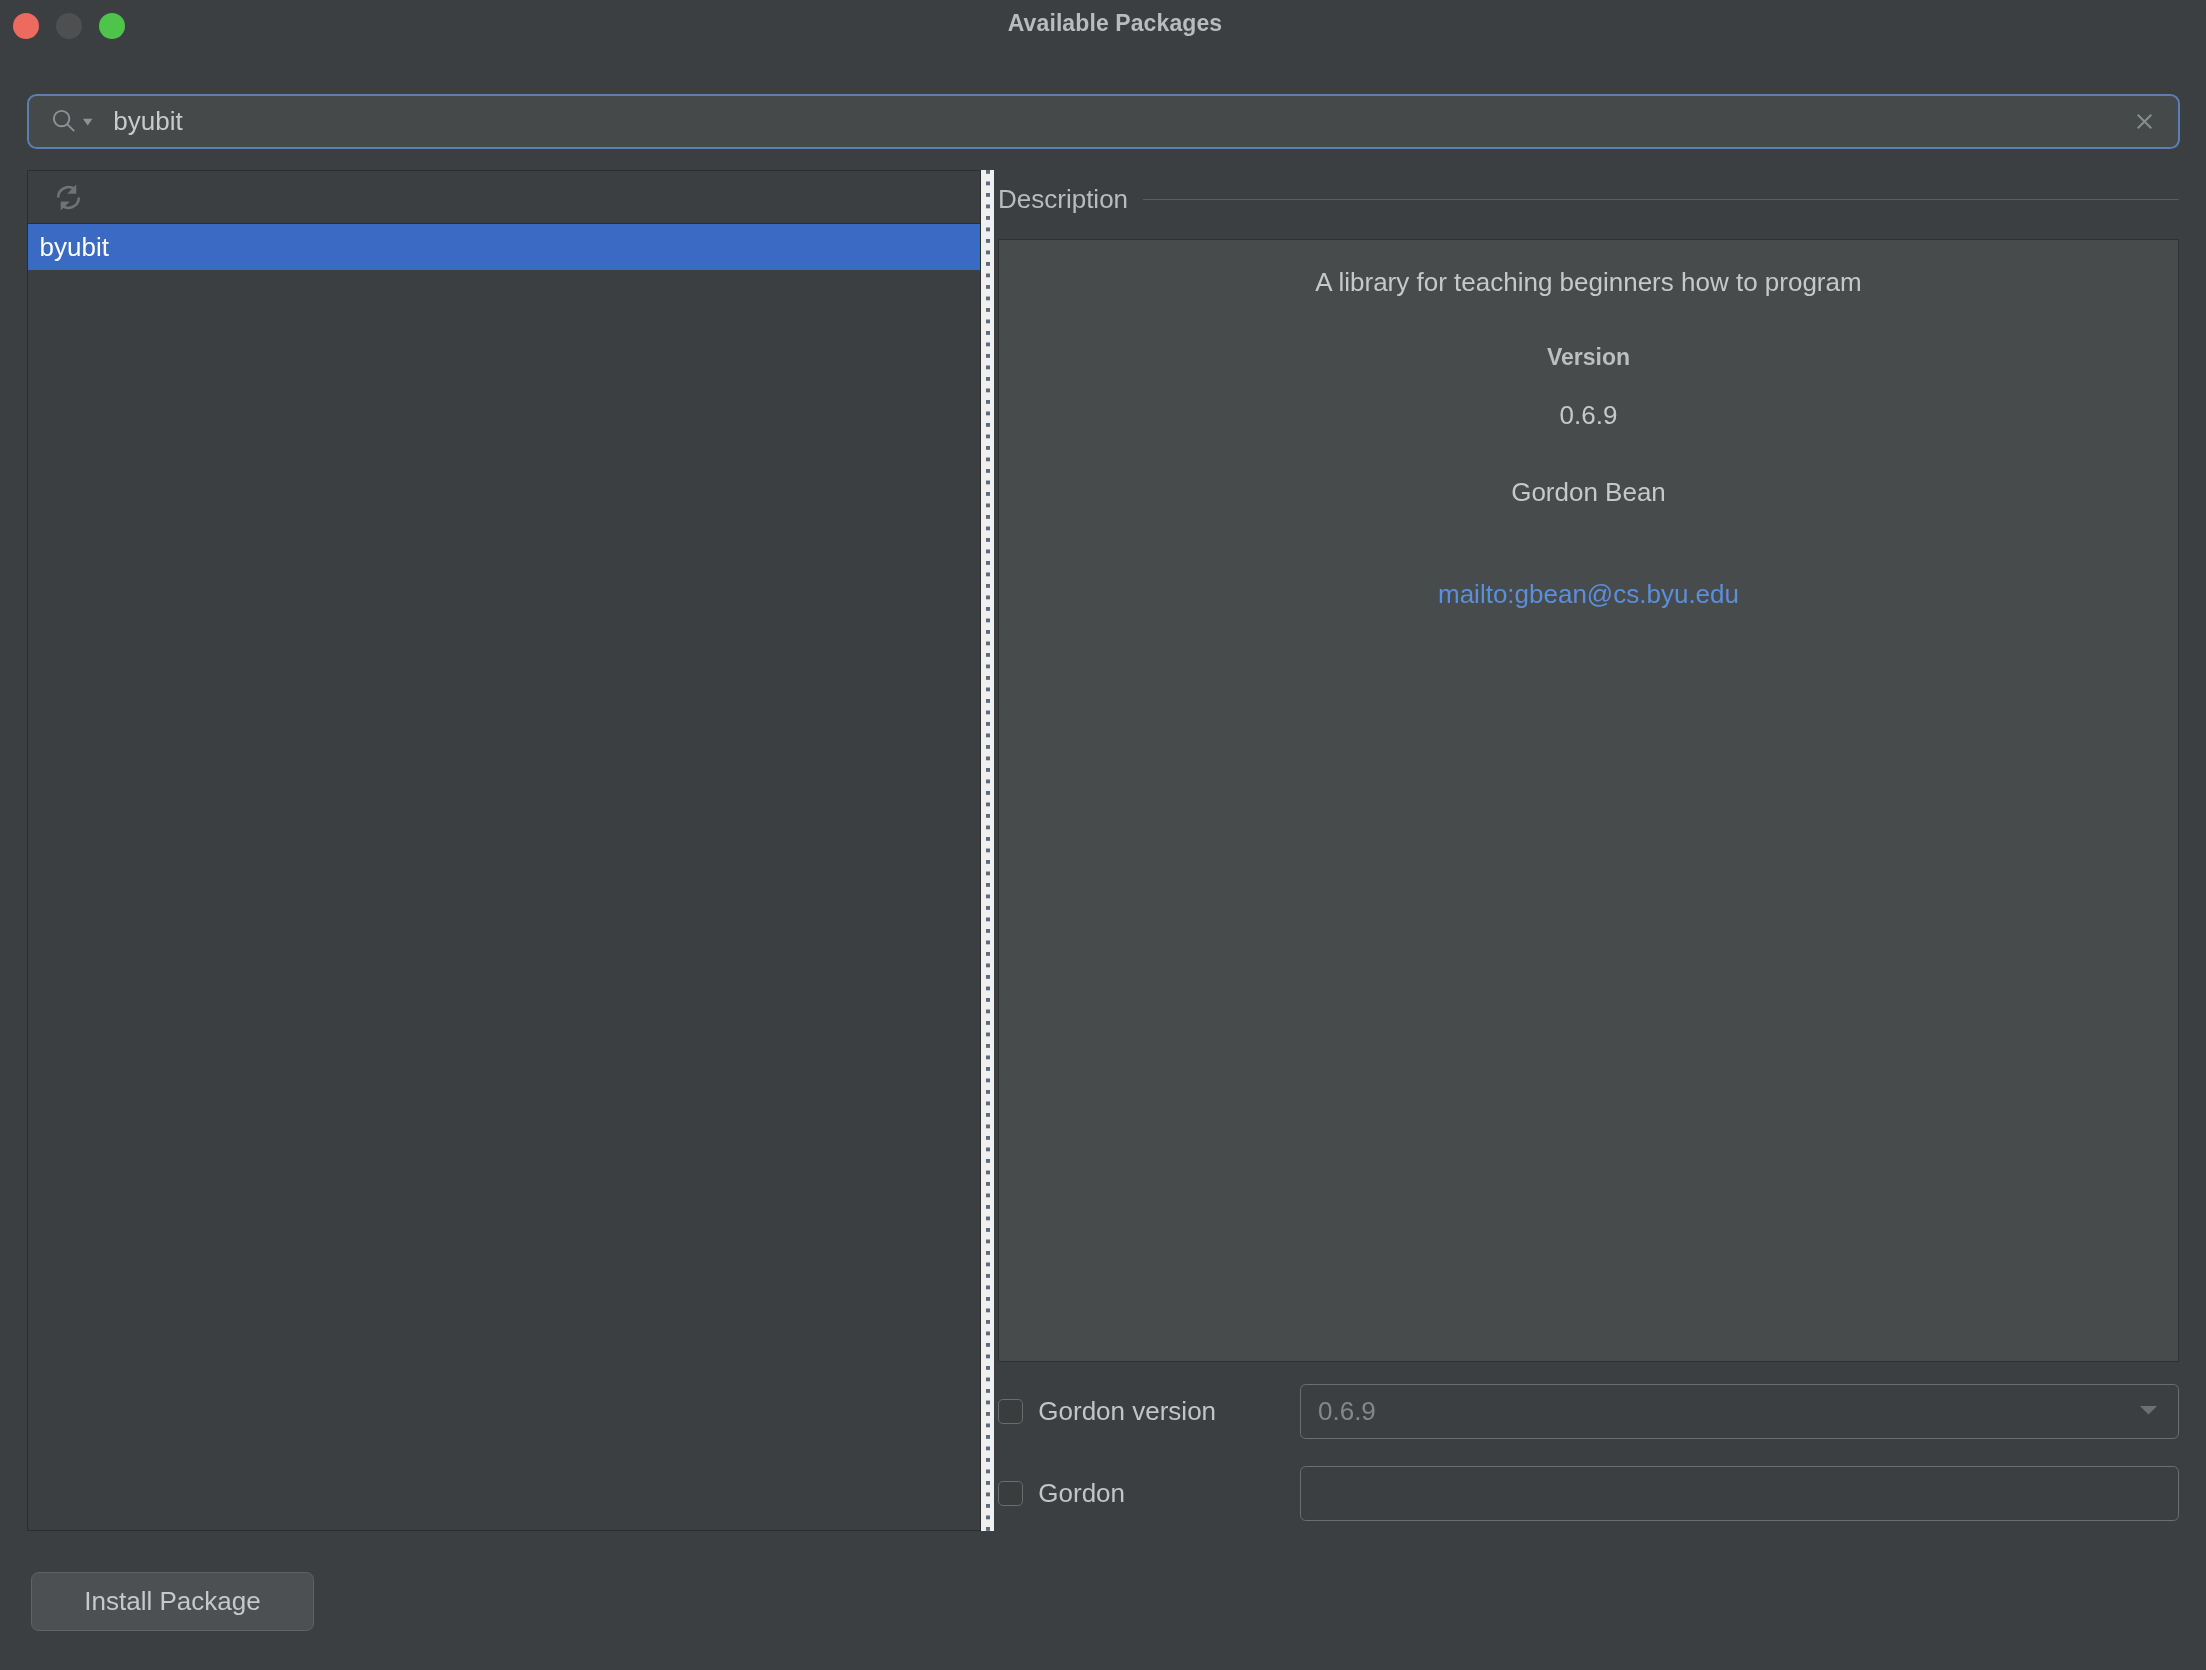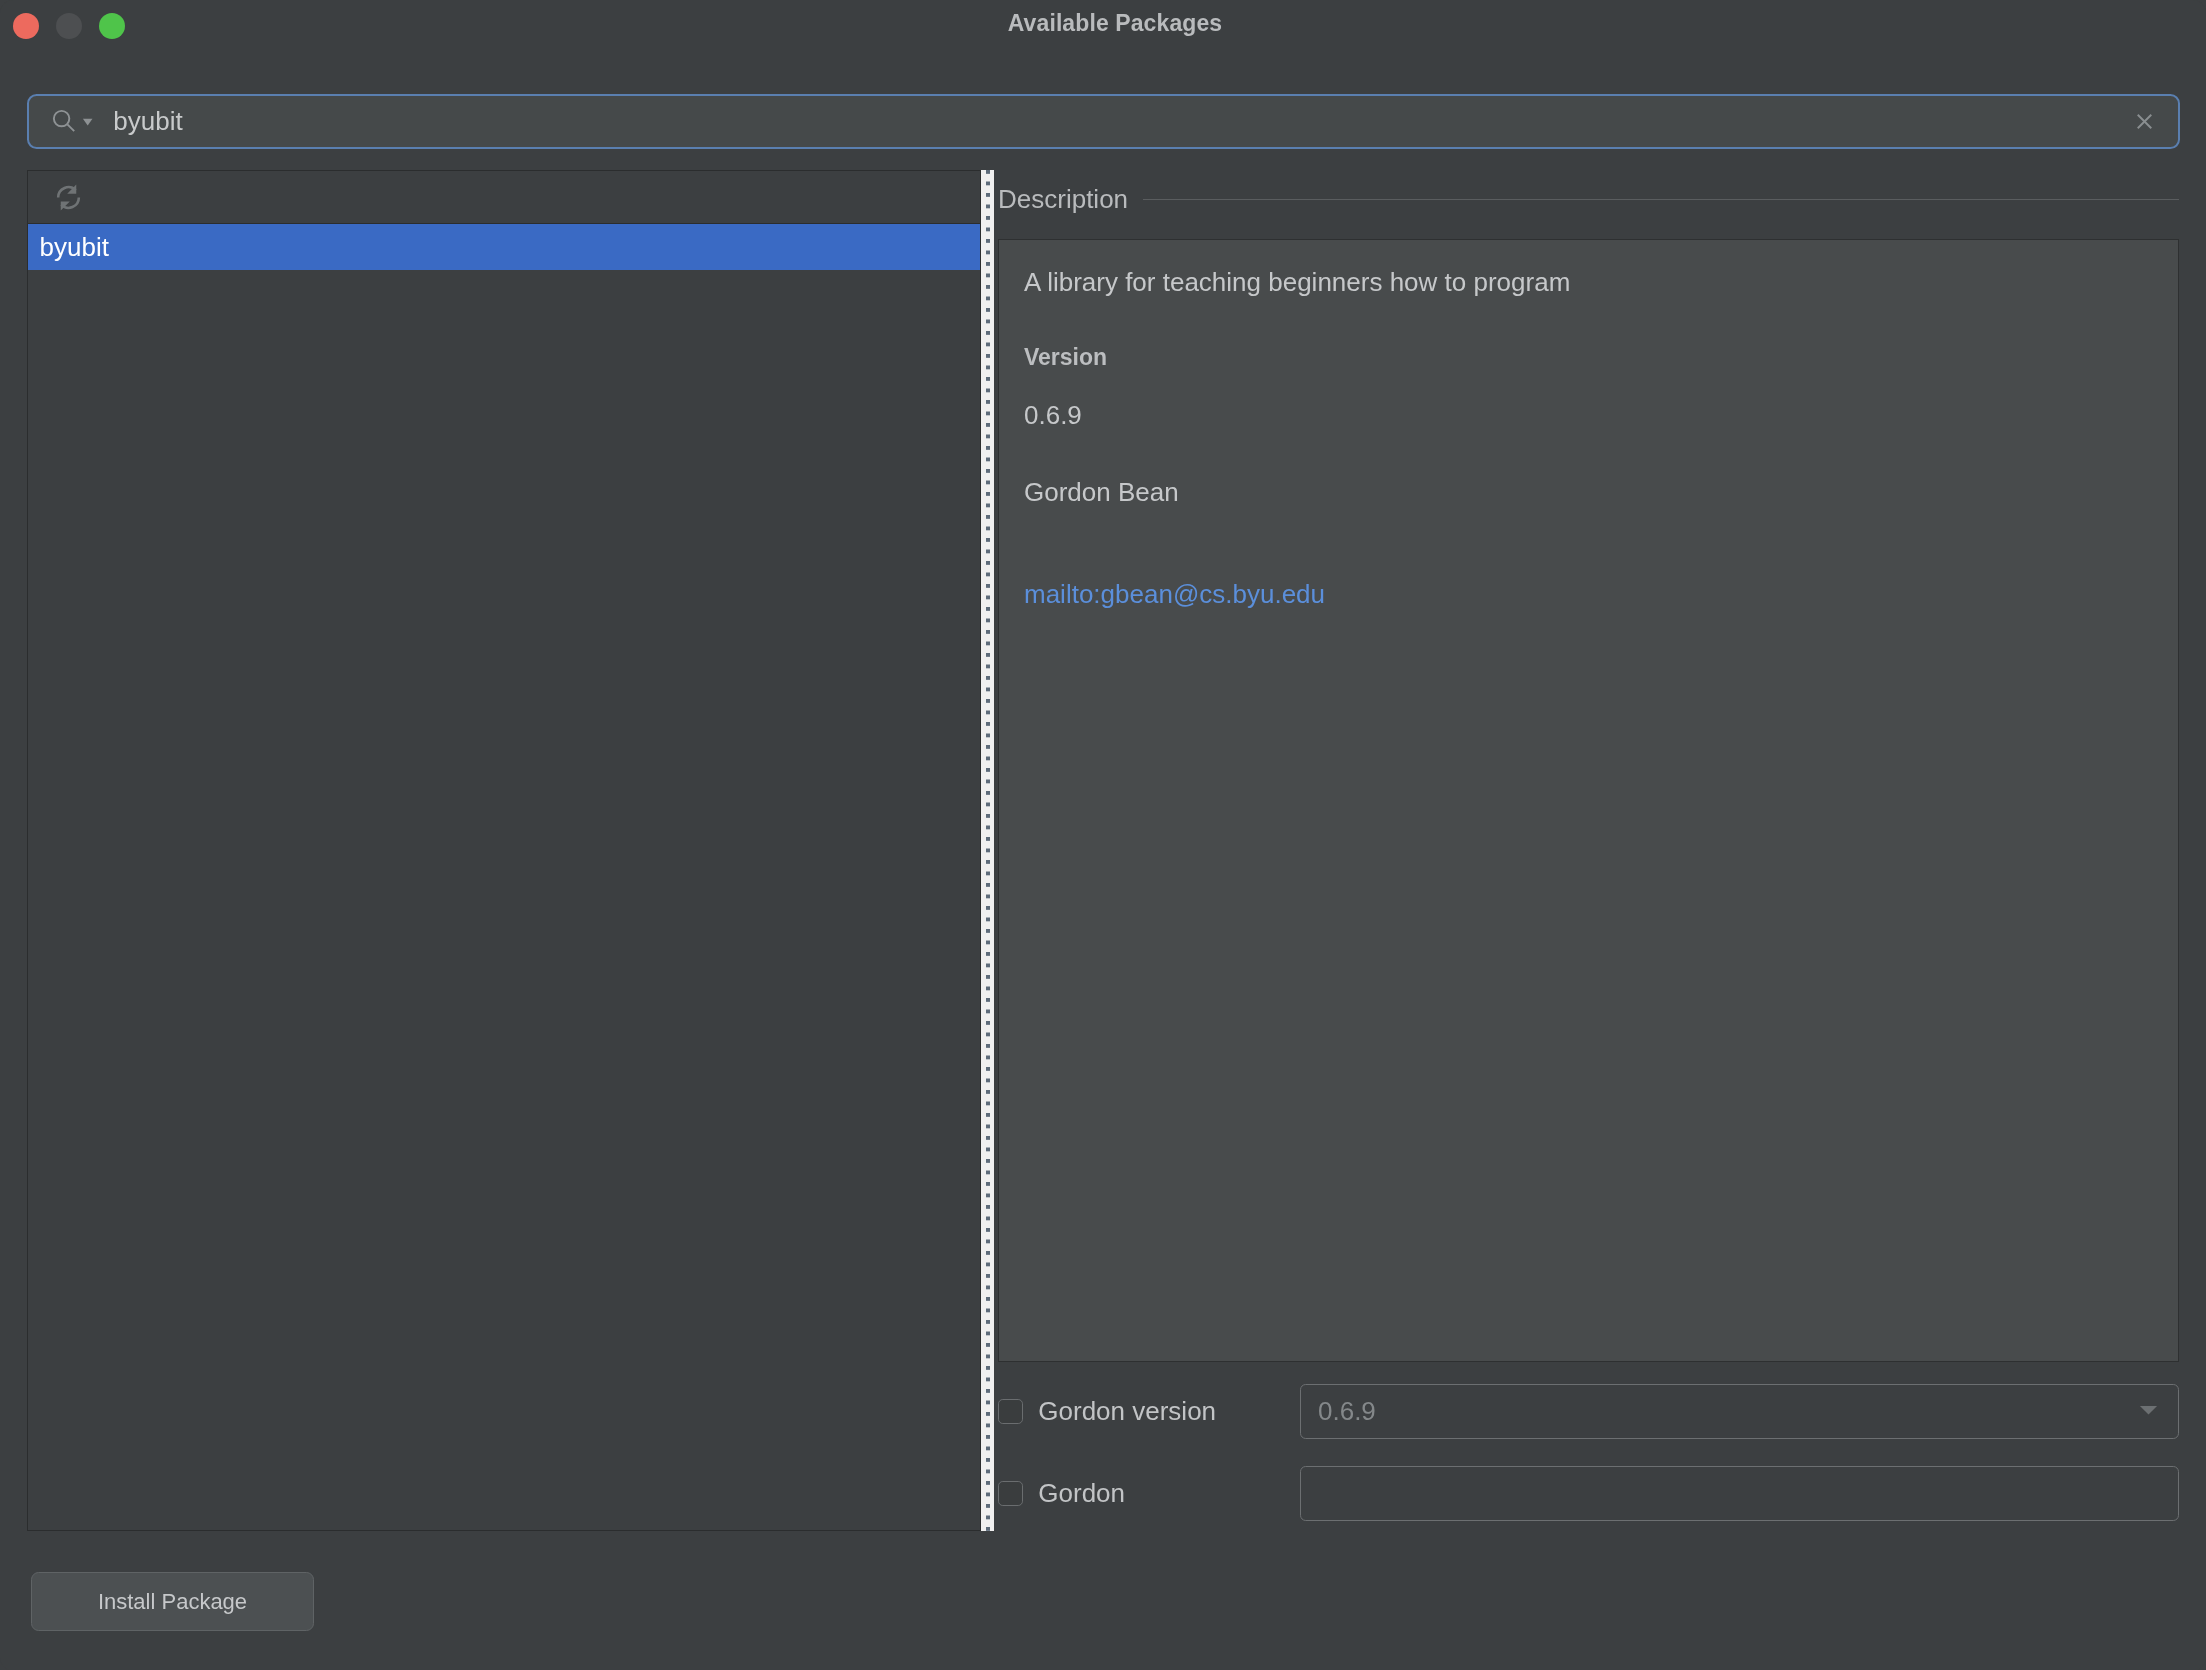--- a/index.html
+++ b/index.html
@@ -202,20 +202,21 @@
     position: absolute;
     left: 0;
     top: 69px;
     width: 1181px;
     height: 1123px;
     box-sizing: border-box;
     background: #484b4c;
     border: 1px solid #2e3031;
     padding: 27px 25px;
     overflow: hidden;
+    text-align: center;
   }
   .desc-summary {
     font-size: 26px;
     color: #c6c8ca;
     margin: 0 0 46px 0;
   }
   .desc-field-label {
     font-size: 23px;
     font-weight: bold;
     color: #bcbec0;
@@ -296,21 +297,21 @@
     left: 31px;
     top: 1572px;
     width: 283px;
     height: 59px;
     box-sizing: border-box;
     background: #4c5052;
     border: 1px solid #5f6365;
     border-radius: 7.6px;
     color: #c6c8ca;
     font-family: "Liberation Sans", sans-serif;
-    font-size: 22px;
+    font-size: 26px;
     cursor: pointer;
     display: flex;
     align-items: center;
     justify-content: center;
   }
 </style>
 </head>
 <body>
 
 <div id="window">

